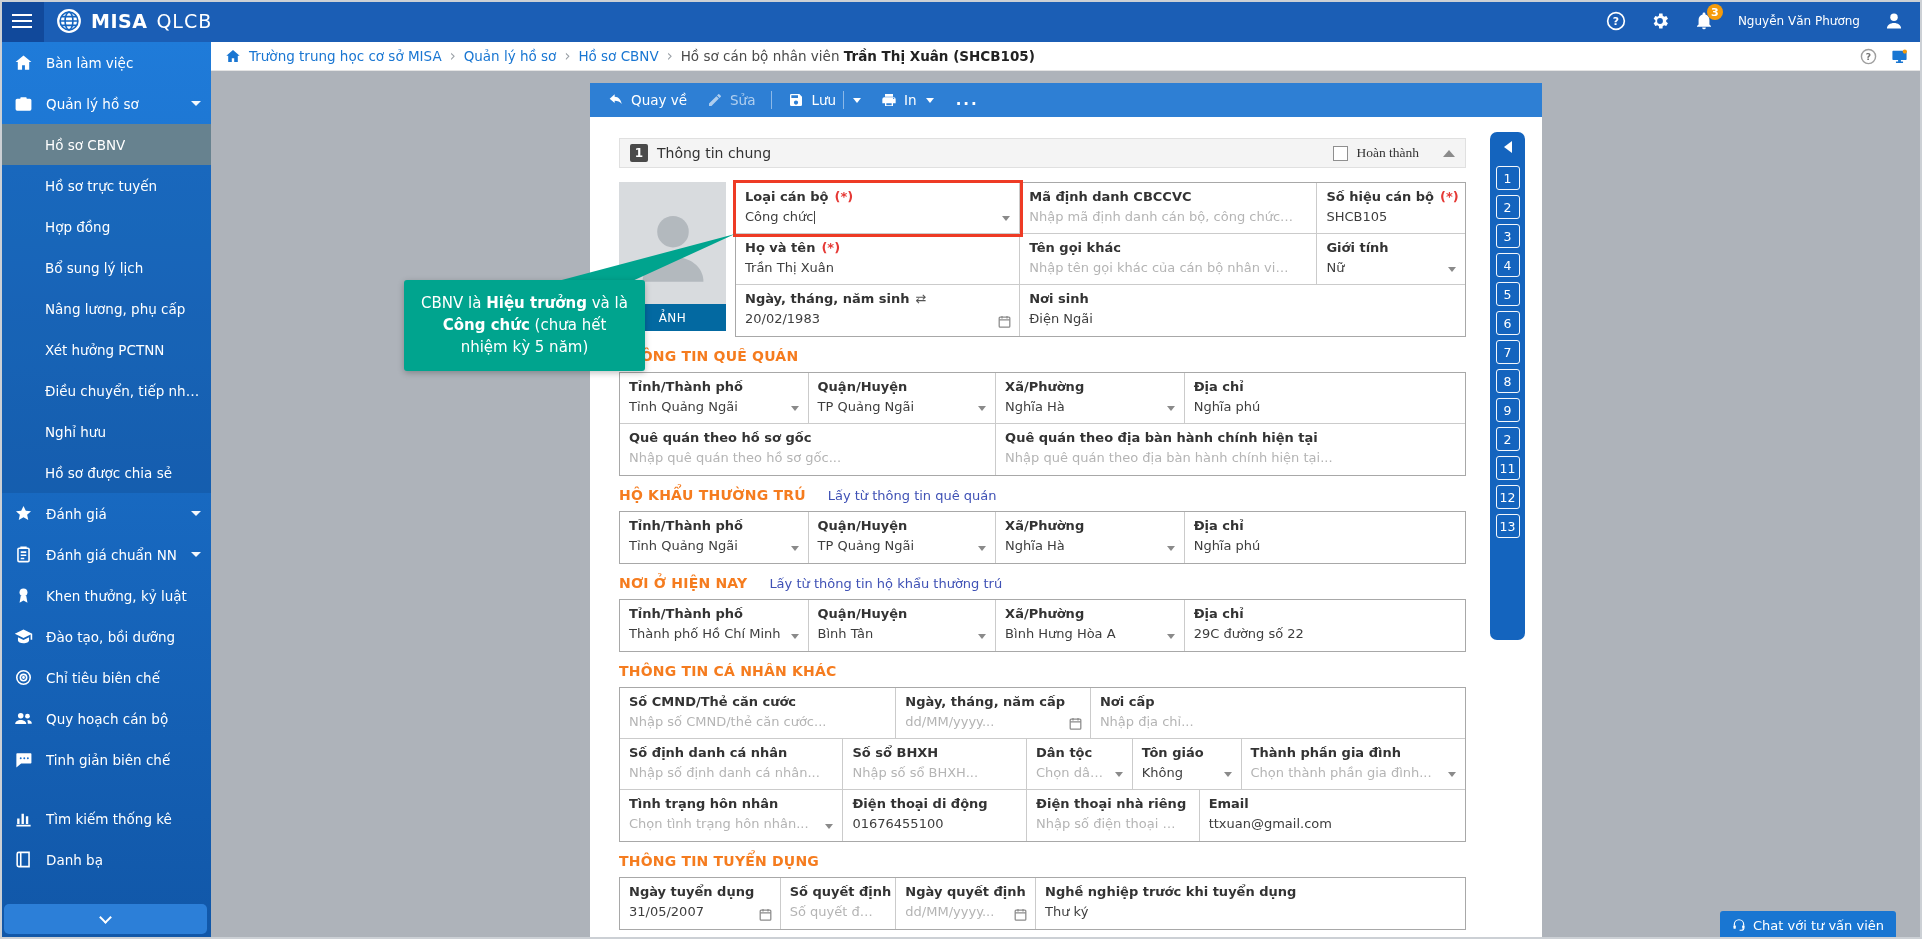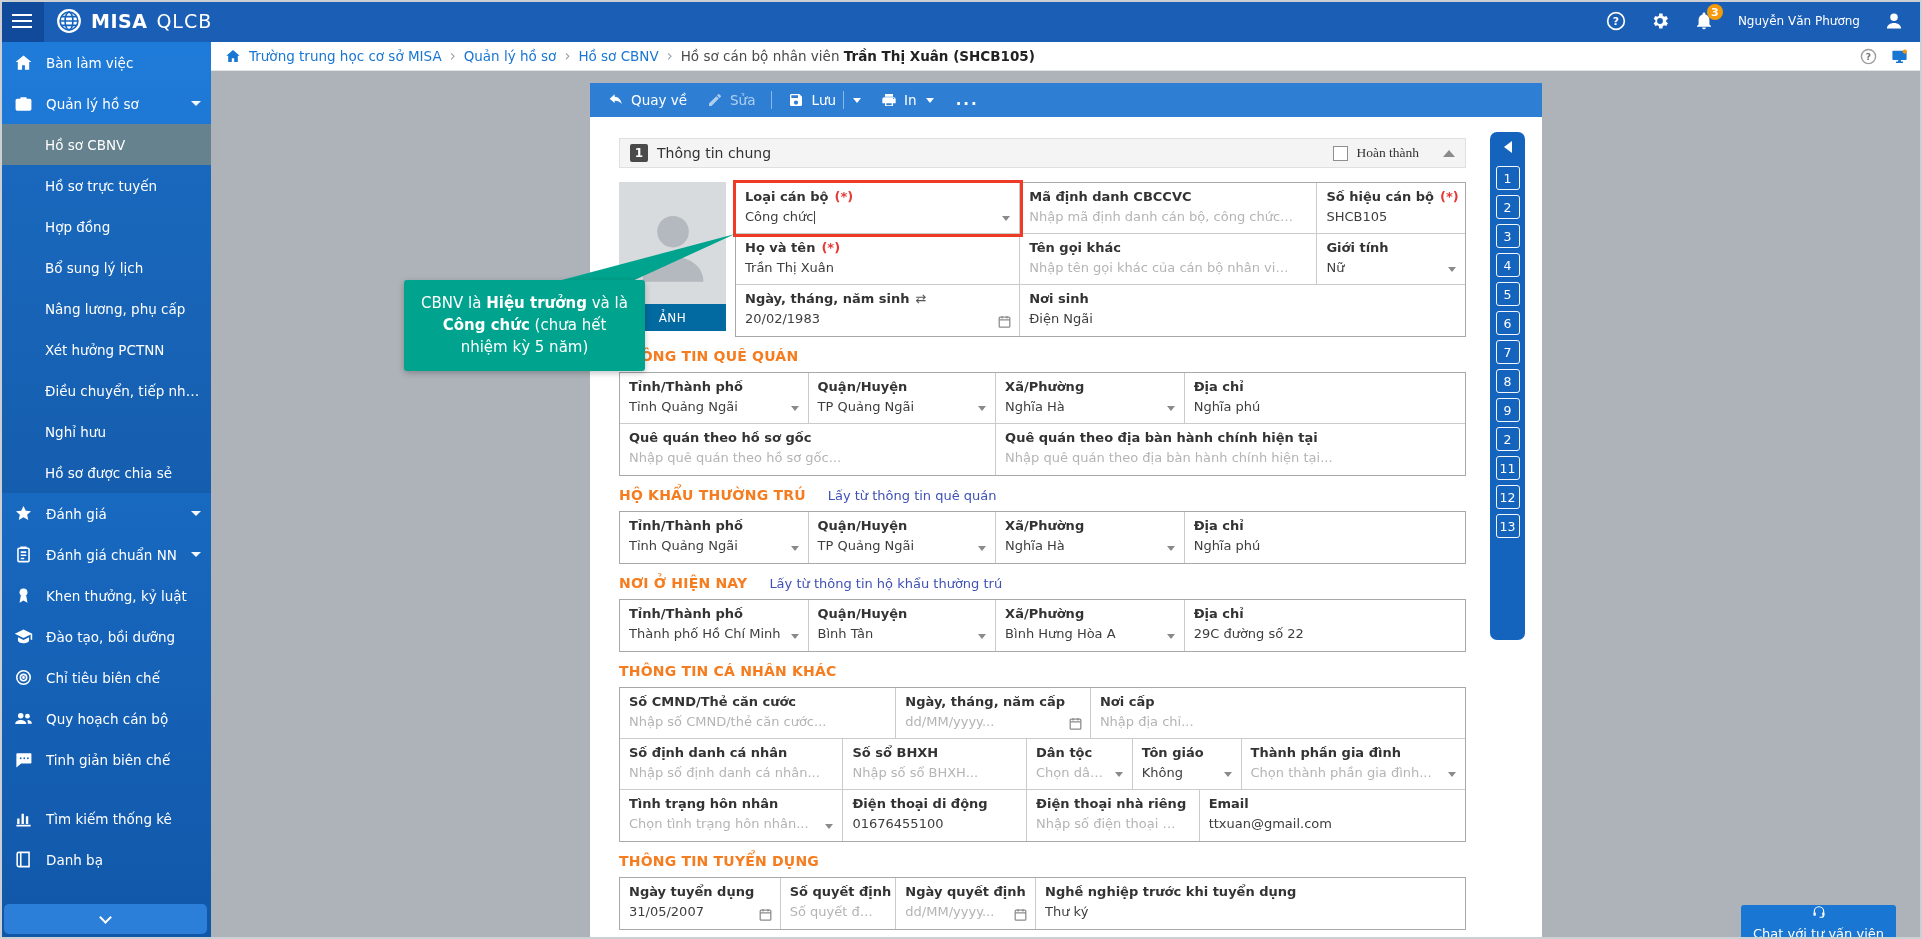--- a/index.html
+++ b/index.html
@@ -102,21 +102,21 @@
   .pager{position:absolute;left:1279px;top:61px;width:35px;height:508px;background:#1464be;border-radius:7px;z-index:15;display:flex;flex-direction:column;align-items:center;padding-top:9px;}
   .pager-arrow{width:0;height:0;border-top:6px solid transparent;border-bottom:6px solid transparent;border-right:8px solid #fff;margin-bottom:13px;cursor:pointer;}
   .pnum{width:24px;height:24px;border:1px solid rgba(255,255,255,.95);border-radius:3px;color:#fff;font-size:12.5px;display:flex;align-items:center;justify-content:center;margin-bottom:5px;cursor:pointer;flex:0 0 24px;}
 
   
   .tooltip{position:absolute;left:193px;top:209px;width:241px;background:#00a48e;color:#fff;border-radius:3px;padding:13px 14px;font-size:15px;line-height:1.45;text-align:center;z-index:60;box-shadow:0 2px 6px rgba(0,0,0,.25);}
   .tooltip b{font-weight:bold;}
   .tooltip-pointer{position:absolute;left:347px;top:163px;width:177px;height:47px;background:#00a48e;clip-path:polygon(0 100%,42% 100%,100% 0);z-index:59;}
 
   
-  .chat-btn{position:absolute;right:26px;bottom:0;height:34px;background:#1976d2;color:#fff;display:flex;align-items:center;gap:7px;padding:0 12px;font-size:13px;border-radius:3px 3px 0 0;z-index:40;cursor:pointer;flex-direction:column;}
+  .chat-btn{position:absolute;right:26px;bottom:0;height:28px;background:#1976d2;color:#fff;display:flex;align-items:center;gap:7px;padding:0 12px;font-size:13px;border-radius:3px 3px 0 0;z-index:40;cursor:pointer;}
   .chat-btn svg{width:14px;height:14px;}
 </style>
 </head>
 <body>
 
 <header class="topbar">
   <div class="hamburger">
     <span class="hb"></span>
   </div>
   <div class="brand">

